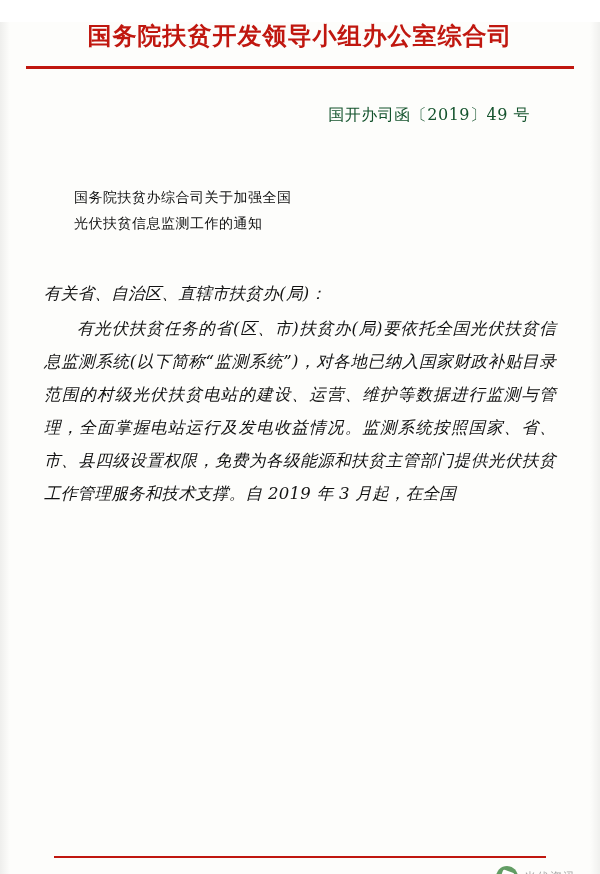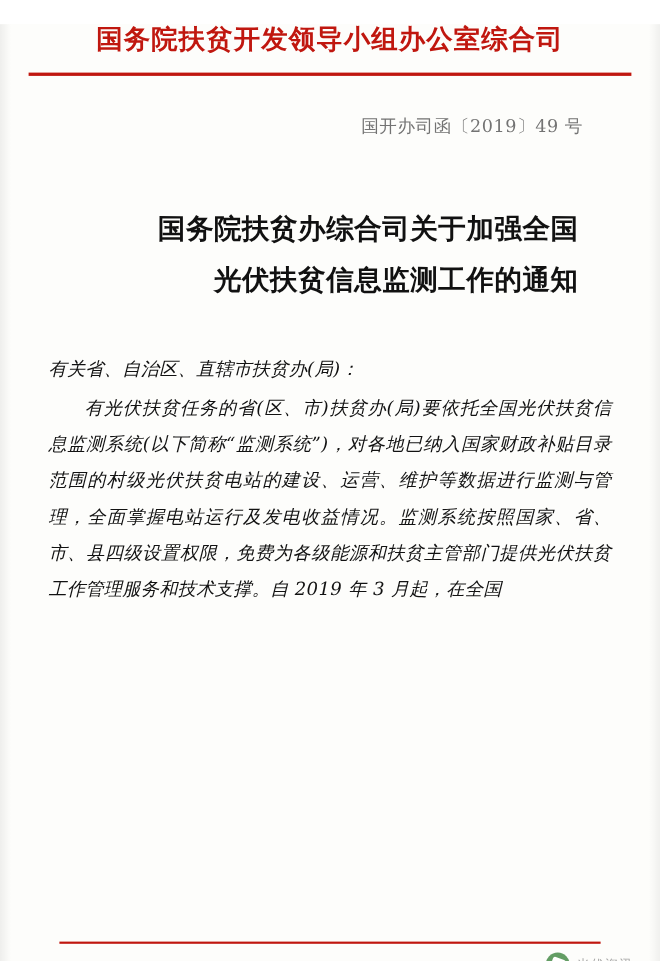--- a/index.html
+++ b/index.html
@@ -42,31 +42,31 @@
     height: 3px;
     background: #c0170f;
   }
 
   
   .doc-number {
     margin: 36px 70px 0 0;
     text-align: right;
     font-family: "DejaVu Serif", "Liberation Serif", serif;
     font-size: 16px;
-    color: #737373;
+    color: #14532d;
     letter-spacing: 0.5px;
   }
 
   
   .doc-title {
     margin: 58px 74px 0 74px;
-    text-align: right;
+    text-align: left;
     font-family: "DejaVu Serif", "Liberation Serif", serif;
-    font-weight: bold;
-    font-size: 25px;
+    font-weight: normal;
+    font-size: 14px;
     line-height: 1.9;
     color: #111;
     letter-spacing: 0.5px;
   }
 
   
   .body-block {
     margin: 40px 44px 0 44px;
     font-family: "DejaVu Serif", "Liberation Serif", serif;
     font-size: 16.5px;

